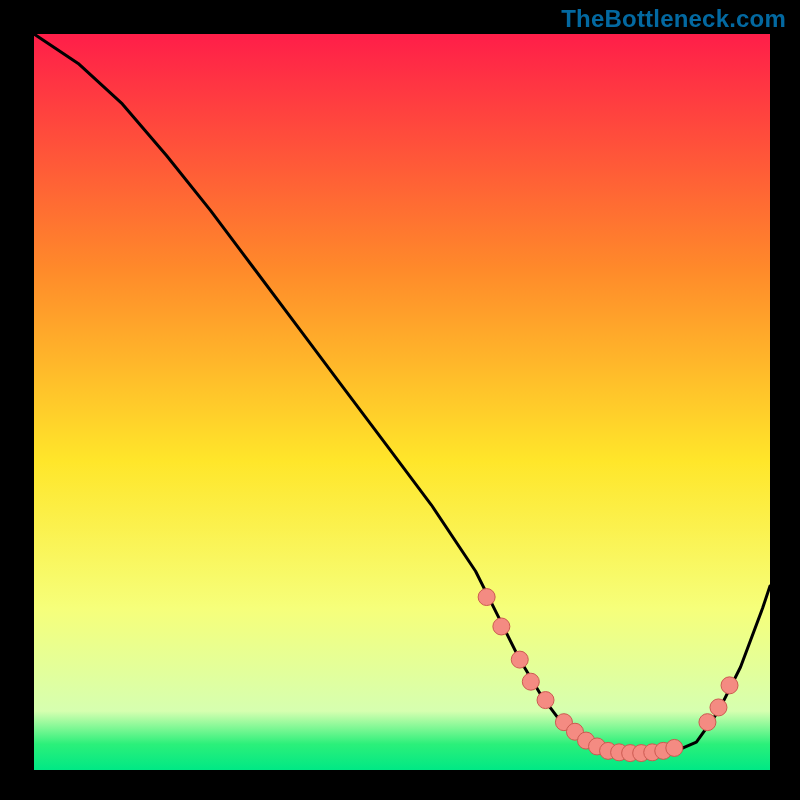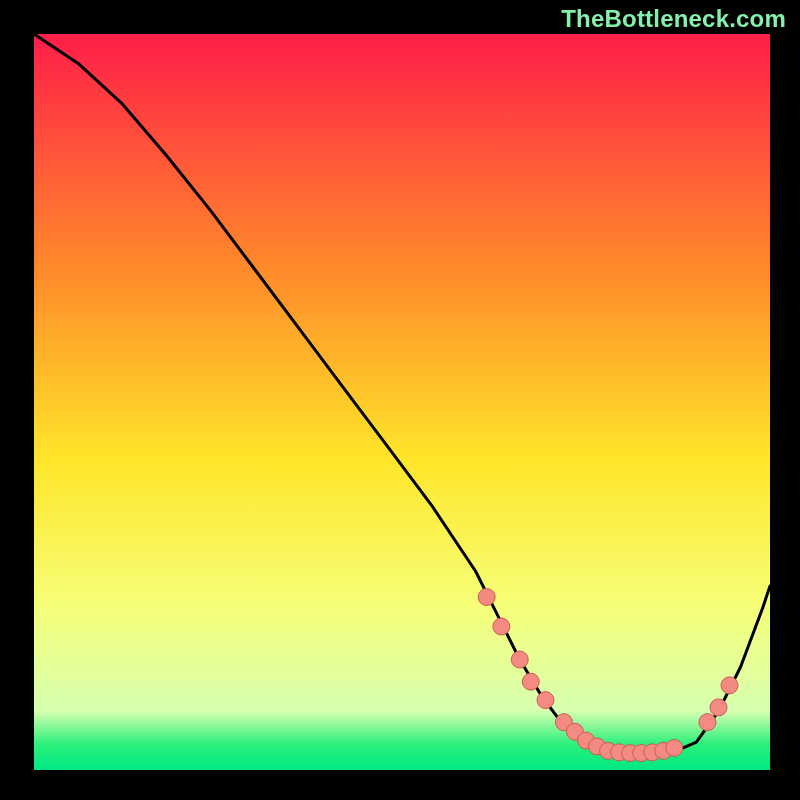--- a/index.html
+++ b/index.html
@@ -18,21 +18,21 @@
     height: 800px;
     background: #000000;
   }
   .watermark {
     position: absolute;
     top: 5px;
     right: 14px;
     font-family: Arial, Helvetica, sans-serif;
     font-size: 24px;
     font-weight: 600;
-    color: #86efac;
+    color: #0369a1;
     letter-spacing: 0.2px;
   }
   svg {
     position: absolute;
     left: 0;
     top: 0;
   }
 </style>
 </head>
 <body>

